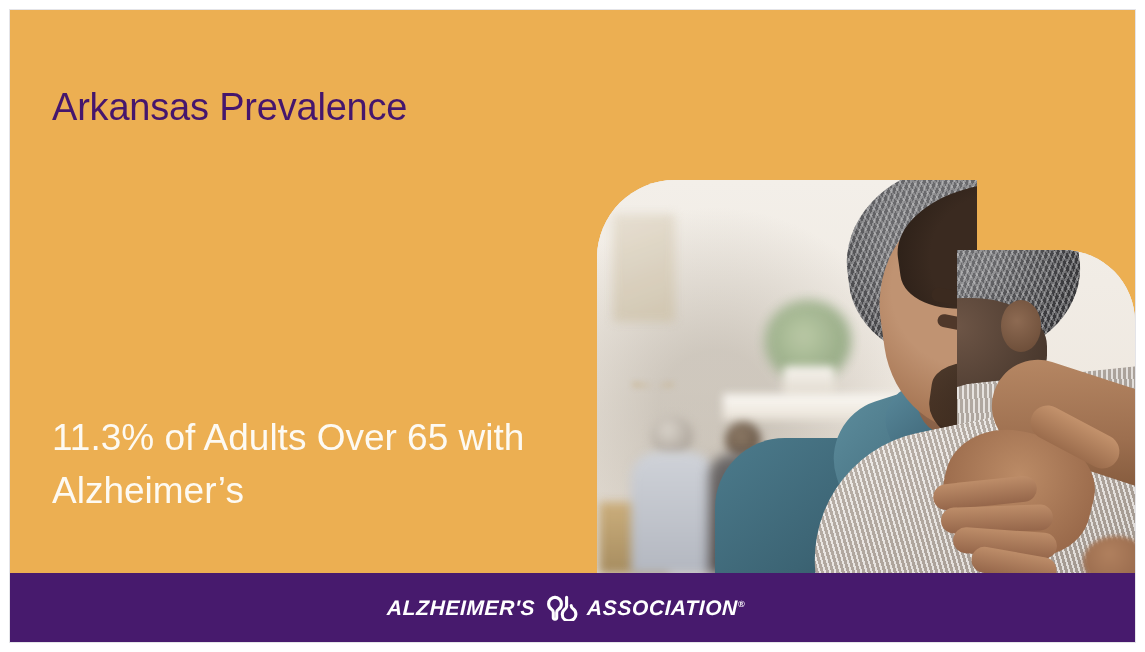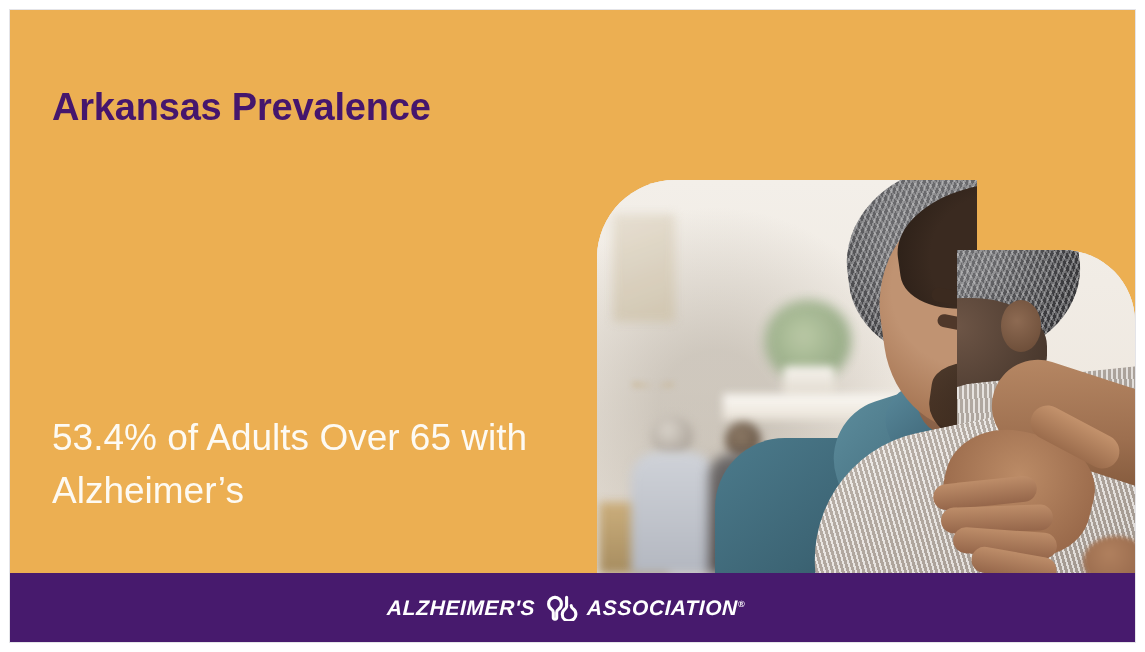--- a/index.html
+++ b/index.html
@@ -338,21 +338,21 @@
     border-radius: 50%;
     background: radial-gradient(circle at 40% 34%, #b0805e, #8d6044);
     filter: blur(2px);
   }
   #page-title {
     position: absolute;
     left: 42px;
     top: 76px;
     margin: 0;
     font-size: 38px;
-    font-weight: bold;
+    font-weight: normal;
     color: #45166d;
     letter-spacing: -0.2px;
   }
   .body-para {
     position: absolute;
     left: 42px;
     margin: 0;
     color: #fdfaf3;
     font-size: 37px;
     line-height: 1.42;
@@ -462,21 +462,21 @@
           <div class="finger f4"></div>
           <div class="thumb"></div>
           <div class="hand-lower"></div>
         </div>
       </div>
     </div>
 
     <h1 id="page-title">Arkansas Prevalence</h1>
 
 
-    <p class="body-para" id="para-2">53.4% of Adults Over 65 with Alzheimer’s</p>
+    <p class="body-para" id="para-2">11.3% of Adults Over 65 with Alzheimer’s</p>
 
     <div id="footer-bar">
       <div id="logo">
         <span class="logo-word">ALZHEIMER'S</span>
 
         <svg id="logo-mark" width="34" height="26" viewBox="0 0 34 26">
           <path d="M11.5 2.2C7.6 2.2 4.6 5.2 4.6 8.9c0 2.6 1.4 4.5 3.1 5.7 1.1.8 1.6 1.6 1.6 2.9v5.1c0 .9.7 1.6 1.7 1.6s1.7-.7 1.7-1.6V17.5c0-1.3.5-2.1 1.6-2.9 1.7-1.2 3.1-3.1 3.1-5.7 0-3.7-3-6.7-6.9-6.7z" fill="none" stroke="#ffffff" stroke-width="3.1" stroke-linejoin="round" stroke-linecap="round"></path>
           <path d="M22.6 2.2v9.1c0 1.1-.4 1.8-1.4 2.6-1.7 1.3-2.9 3.2-2.9 5.6 0 3.7 3 6.3 6.8 6.3s6.8-2.9 6.8-6.6c0-2.6-1.3-4.5-3.1-5.7-1.1-.8-1.6-1.6-1.6-2.9" fill="none" stroke="#ffffff" stroke-width="3.1" stroke-linejoin="round" stroke-linecap="round"></path>
         </svg>
 

